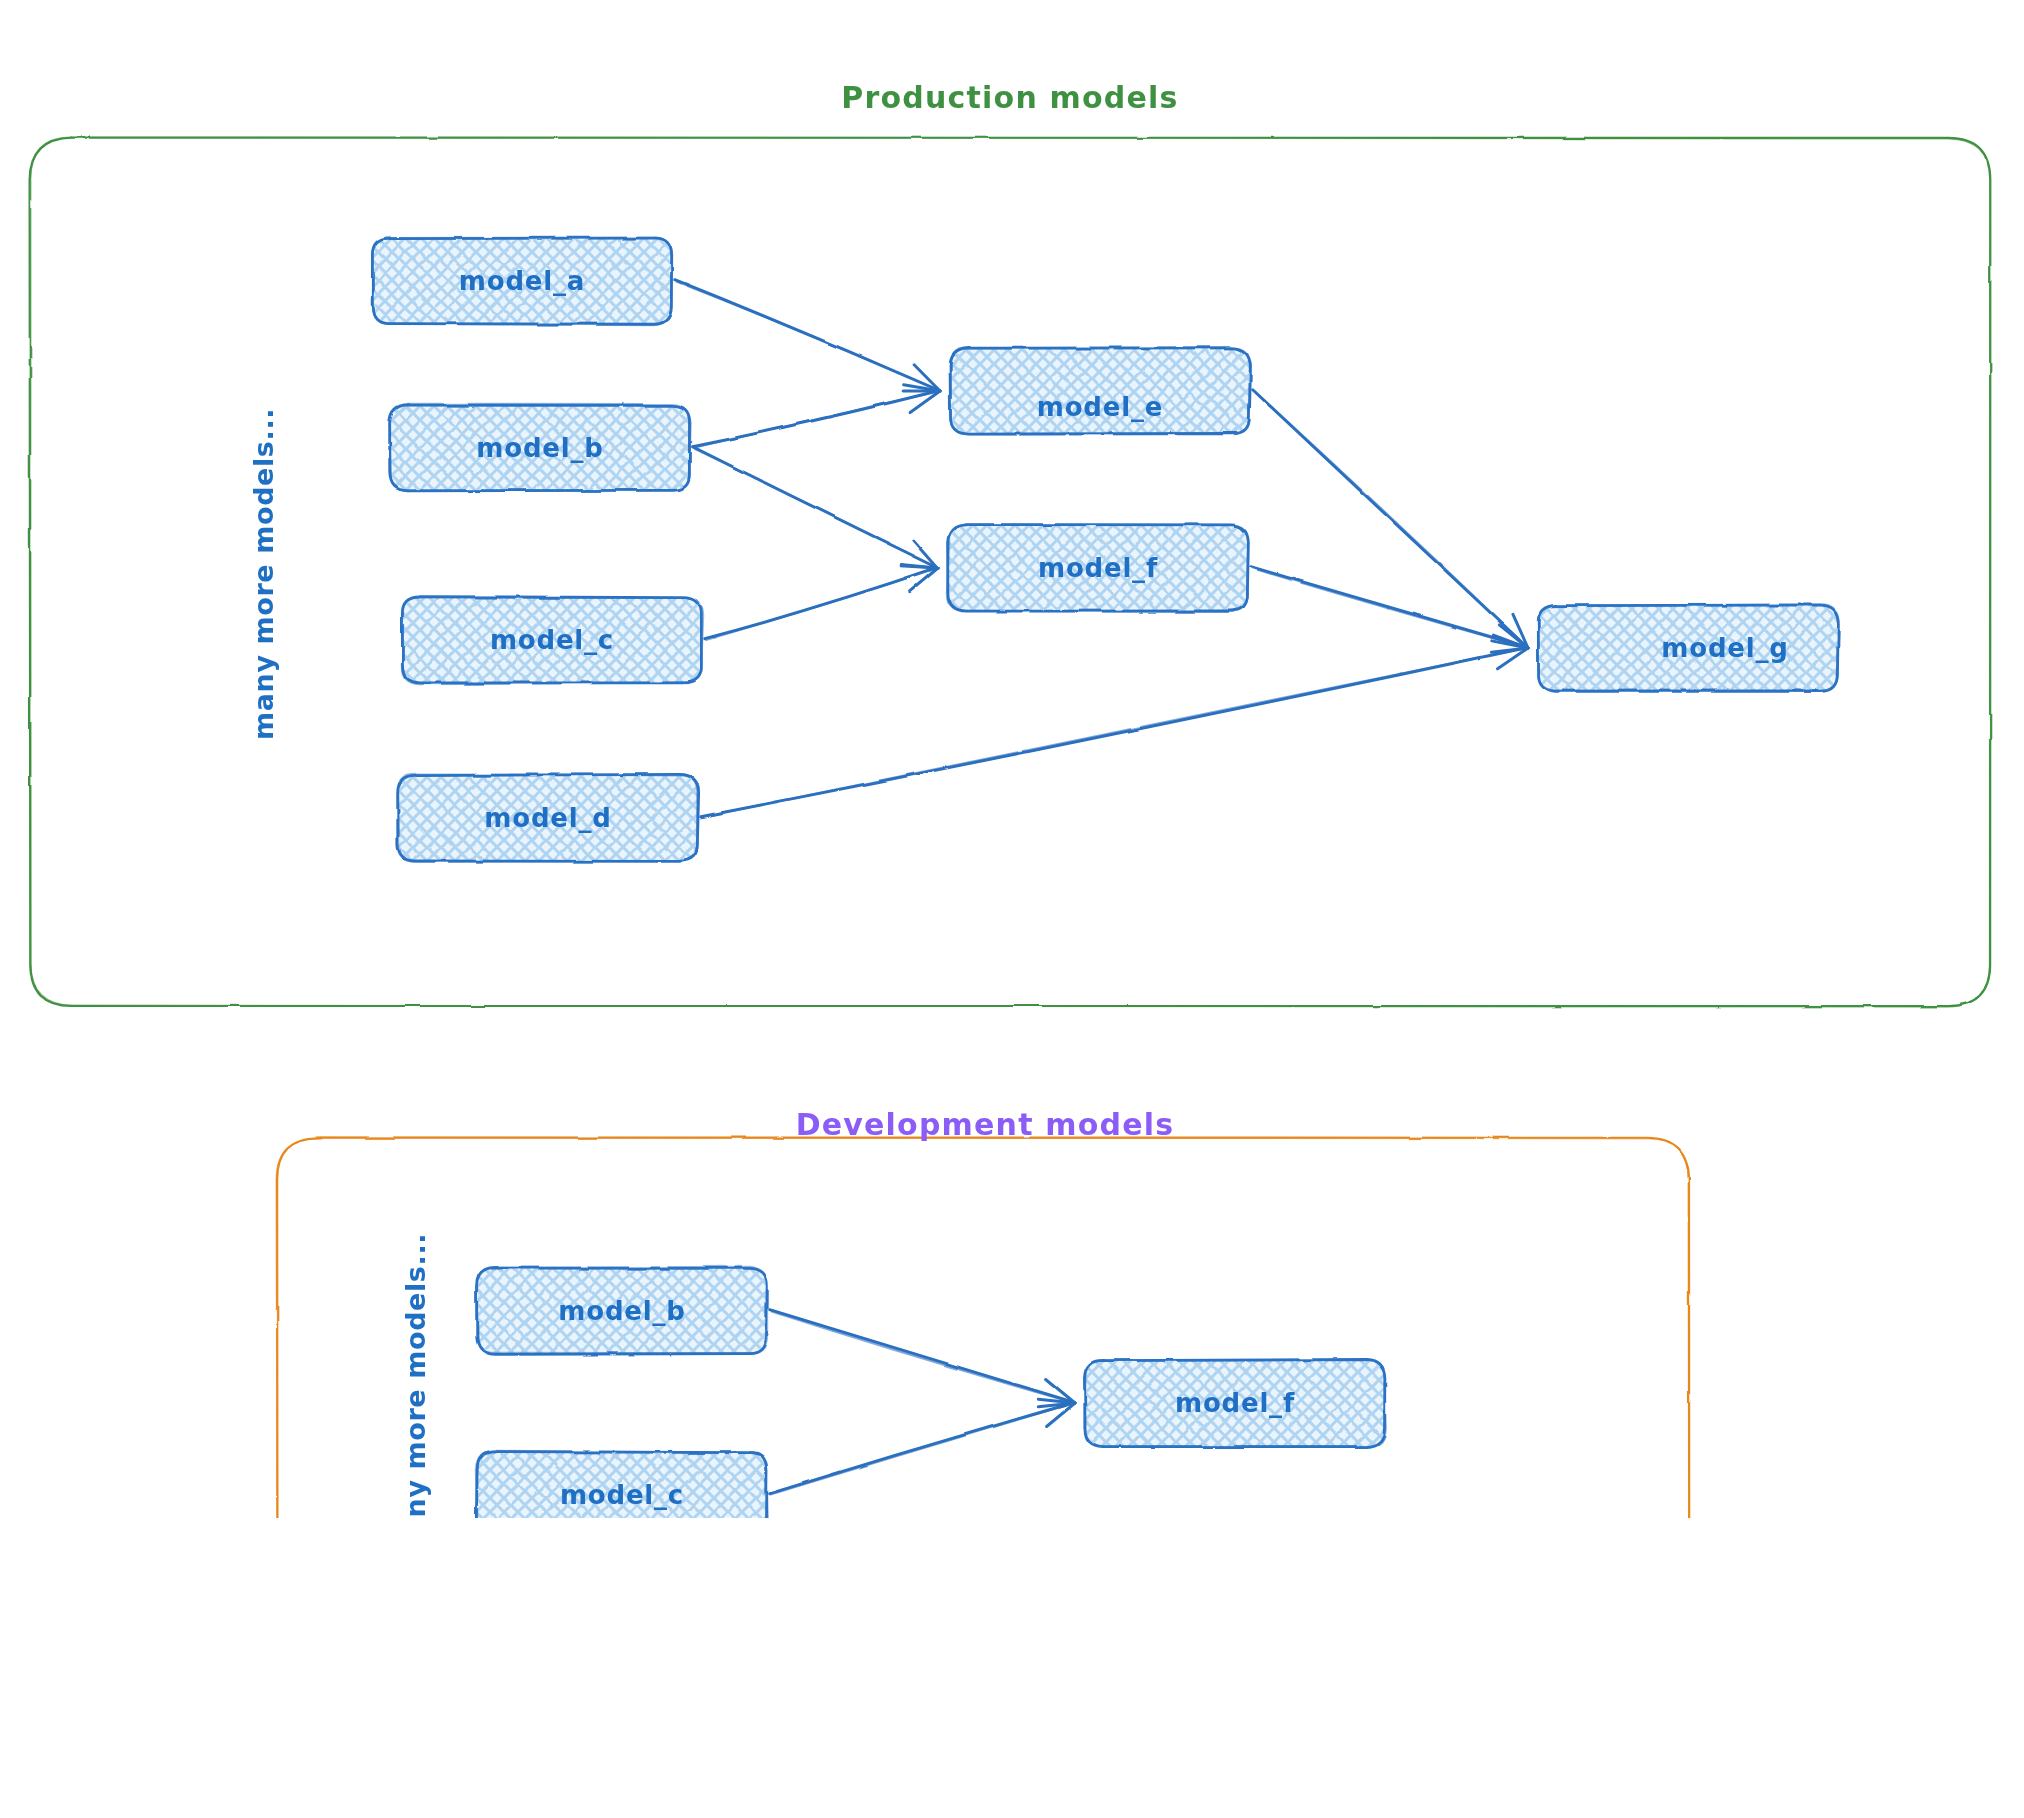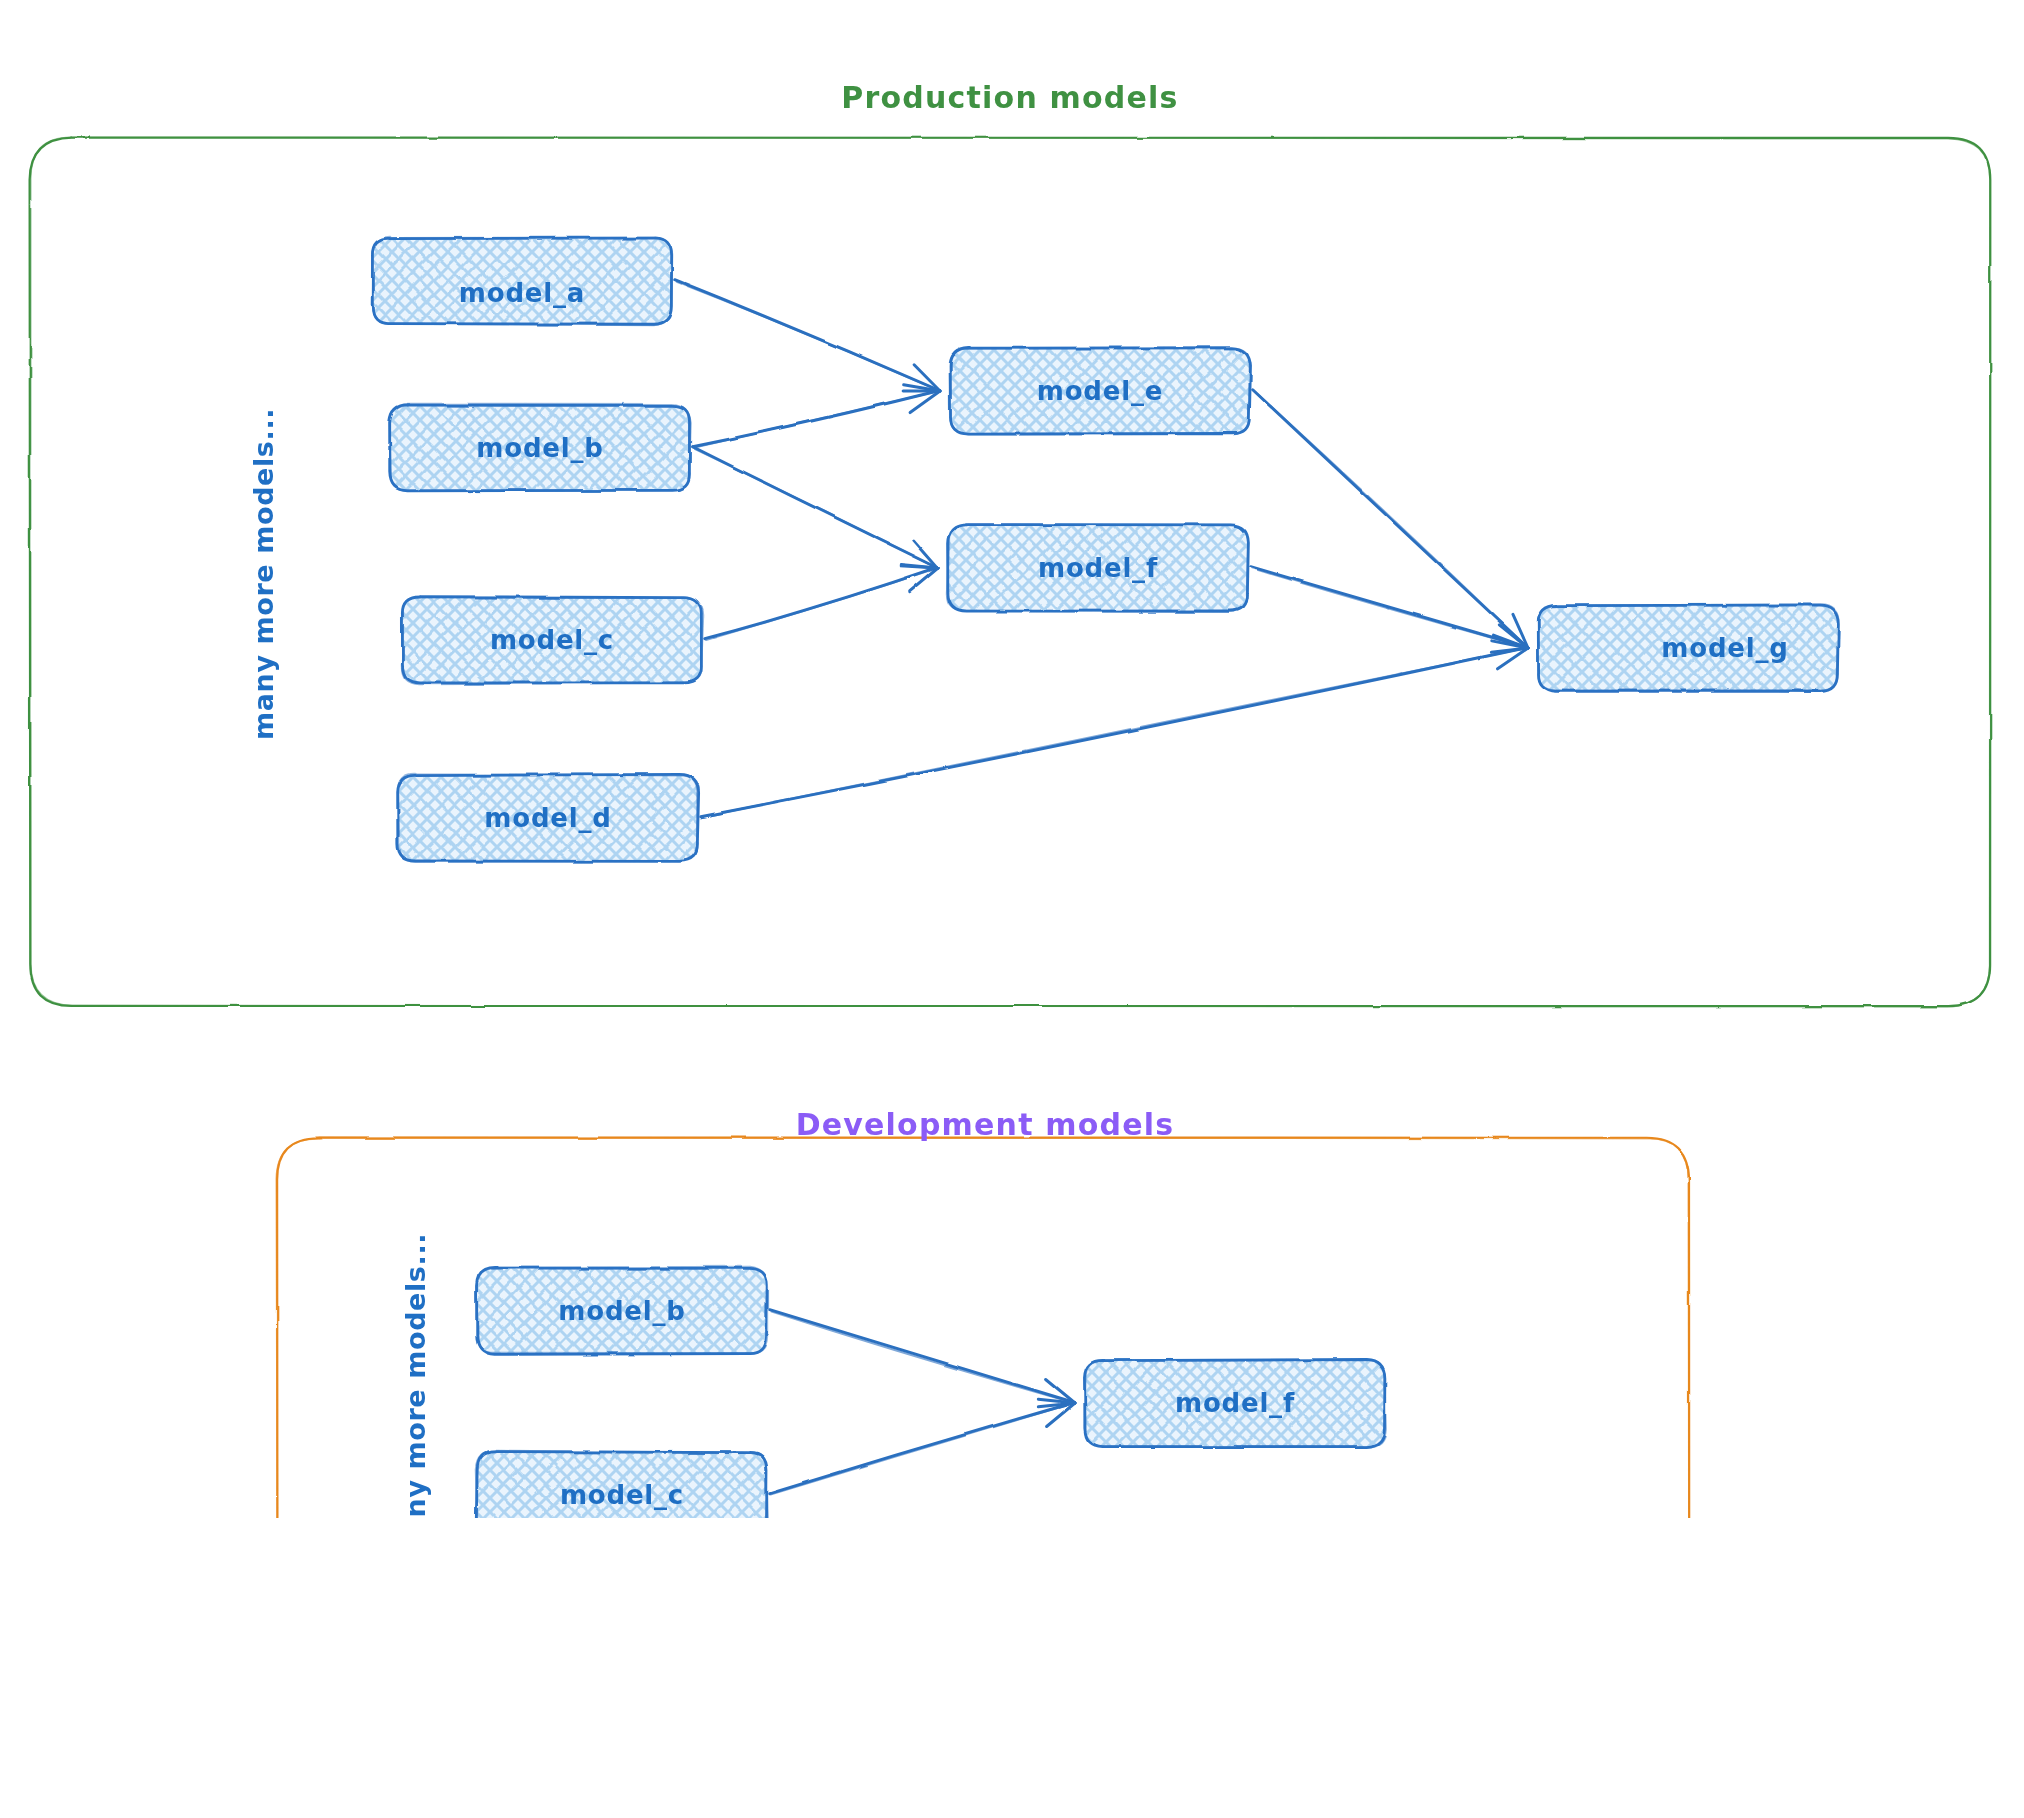--- a/index.html
+++ b/index.html
@@ -472,25 +472,25 @@
           Q1085.1643294624653,1360.6852845406022 1102.577278712557,1361.123335427347 Z" fill="none" stroke="#2b72c4" stroke-width="2" stroke-linecap="round" opacity="0.5"></path>
         </g>
       </g>
   </svg>
 
   <div id="overlay-text">
       <div class="group-title prod" style="left: 1010px; top: 80px;">Production models</div>
       <div class="side-label" style="left: 248px; top: 740px;">many more models...</div>
       <div class="group-title dev" style="left: 985px; top: 1107px;">Development models</div>
       <div class="side-label" style="left: 400px; top: 1565px;">many more models...</div>
-      <div class="node-label" style="left: 522px; top: 281px; margin-top: 12px;">model_a</div>
+      <div class="node-label" style="left: 522px; top: 281px;">model_a</div>
       <div class="node-label" style="left: 540px; top: 448px;">model_b</div>
       <div class="node-label" style="left: 552px; top: 640px;">model_c</div>
       <div class="node-label" style="left: 548px; top: 818px; text-align: center;">model_d</div>
-      <div class="node-label" style="left: 1100px; top: 391px;">model_e</div>
+      <div class="node-label" style="left: 1100px; top: 407px;">model_e</div>
       <div class="node-label" style="left: 1098px; top: 568px;">model_f</div>
       <div class="node-label" style="left: 1688px; top: 648px; margin-left: 37px;">model_g</div>
       <div class="node-label" style="left: 622px; top: 1311px;">model_b</div>
       <div class="node-label" style="left: 622px; top: 1495px;">model_c</div>
       <div class="node-label" style="left: 1235px; top: 1403px;">model_f</div>
     </div>
 
 </div>
 
 </body></html>

